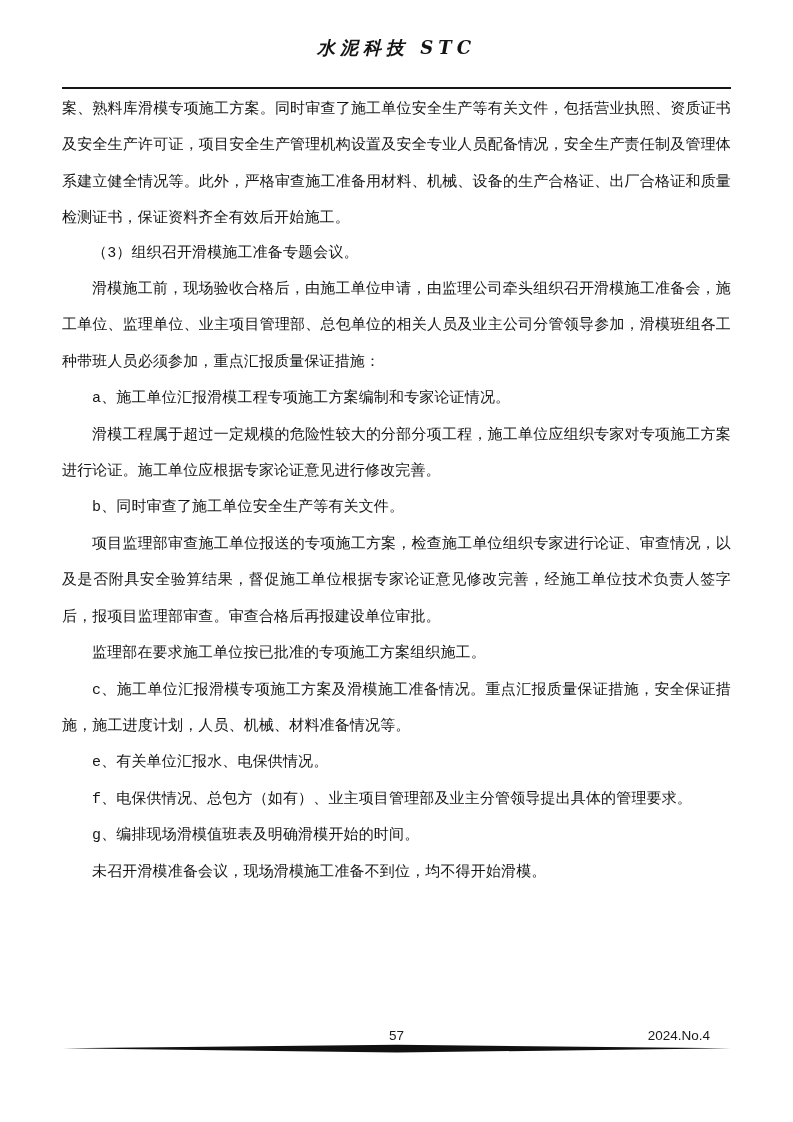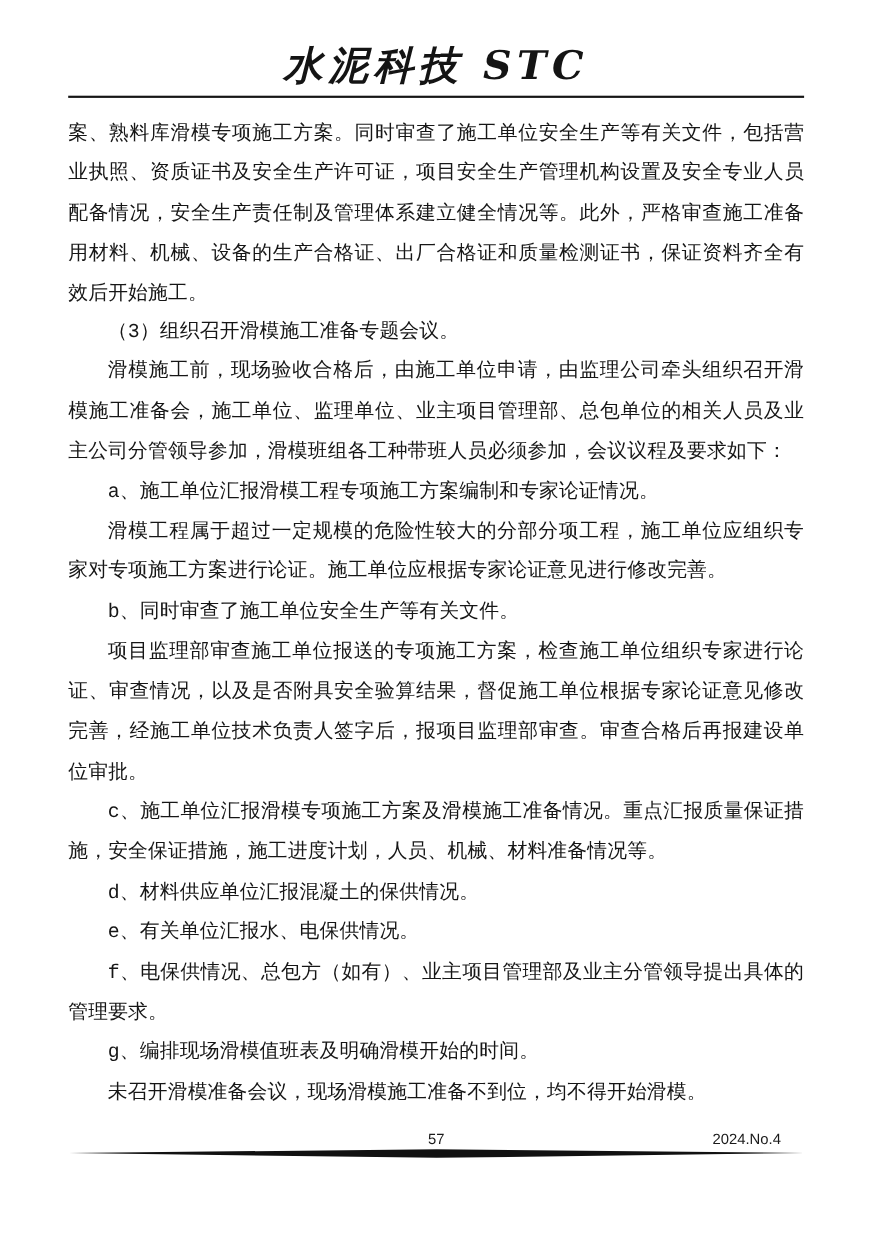--- a/index.html
+++ b/index.html
@@ -22,45 +22,44 @@
     top: 36px;
     left: 62px;
     width: 669px;
     text-align: center;
   }
   .doc-header .journal-title {
     display: inline-block;
     font-family: "DejaVu Serif", "Liberation Serif", serif;
     font-style: italic;
     font-weight: 600;
-    font-size: 36px;
+    font-size: 18px;
     letter-spacing: 5px;
     color: #141414;
     white-space: nowrap;
   }
   .header-rule {
     position: absolute;
     top: 87px;
     left: 62px;
     width: 669px;
     height: 0;
     border-top: 2.5px solid #161616;
   }
   .doc-body {
     position: absolute;
     top: 90px;
     left: 62px;
     width: 669px;
-    font-size: 18px;
+    font-size: 15px;
     line-height: 36.4px;
     letter-spacing: 0.15px;
     text-align: justify;
     text-justify: inter-ideograph;
     color: #161616;
-    margin-top: 12px;
   }
   .doc-body p {
     margin: 0;
     padding: 0;
   }
   .doc-body p.indent {
     text-indent: 2em;
     font-family: Liberation Mono, monospace;
   }
   .doc-footer-rule {
@@ -104,27 +103,27 @@
 
   <div class="doc-header">
     <span class="journal-title">水泥科技 STC</span>
   </div>
 
   <div class="header-rule"></div>
 
   <div class="doc-body">
     <p>案、熟料库滑模专项施工方案。同时审查了施工单位安全生产等有关文件，包括营业执照、资质证书及安全生产许可证，项目安全生产管理机构设置及安全专业人员配备情况，安全生产责任制及管理体系建立健全情况等。此外，严格审查施工准备用材料、机械、设备的生产合格证、出厂合格证和质量检测证书，保证资料齐全有效后开始施工。</p>
     <p class="indent">（3）组织召开滑模施工准备专题会议。</p>
-    <p class="indent">滑模施工前，现场验收合格后，由施工单位申请，由监理公司牵头组织召开滑模施工准备会，施工单位、监理单位、业主项目管理部、总包单位的相关人员及业主公司分管领导参加，滑模班组各工种带班人员必须参加，会议议程及要求如下：</p>
+    <p class="indent">滑模施工前，现场验收合格后，由施工单位申请，由监理公司牵头组织召开滑模施工准备会，施工单位、监理单位、业主项目管理部、总包单位的相关人员及业主公司分管领导参加，滑模班组各工种带班人员必须参加，重点汇报质量保证措施：</p>
     <p class="indent">a、施工单位汇报滑模工程专项施工方案编制和专家论证情况。</p>
     <p class="indent">滑模工程属于超过一定规模的危险性较大的分部分项工程，施工单位应组织专家对专项施工方案进行论证。施工单位应根据专家论证意见进行修改完善。</p>
     <p class="indent">b、同时审查了施工单位安全生产等有关文件。</p>
     <p class="indent">项目监理部审查施工单位报送的专项施工方案，检查施工单位组织专家进行论证、审查情况，以及是否附具安全验算结果，督促施工单位根据专家论证意见修改完善，经施工单位技术负责人签字后，报项目监理部审查。审查合格后再报建设单位审批。</p>
+    <p class="indent">监理部在要求施工单位按已批准的专项施工方案组织施工。</p>
     <p class="indent">c、施工单位汇报滑模专项施工方案及滑模施工准备情况。重点汇报质量保证措施，安全保证措施，施工进度计划，人员、机械、材料准备情况等。</p>
-    <p class="indent">d、材料供应单位汇报混凝土的保供情况。</p>
     <p class="indent">e、有关单位汇报水、电保供情况。</p>
     <p class="indent">f、电保供情况、总包方（如有）、业主项目管理部及业主分管领导提出具体的管理要求。</p>
     <p class="indent">g、编排现场滑模值班表及明确滑模开始的时间。</p>
     <p class="indent">未召开滑模准备会议，现场滑模施工准备不到位，均不得开始滑模。</p>
   </div>
 
   <div class="doc-footer-rule">
     <svg viewBox="0 0 668 10" preserveAspectRatio="none" aria-hidden="true">
       <polygon points="0,4.2 334,0.8 668,4.2 334,8.6" fill="#111111"></polygon>
     </svg>

